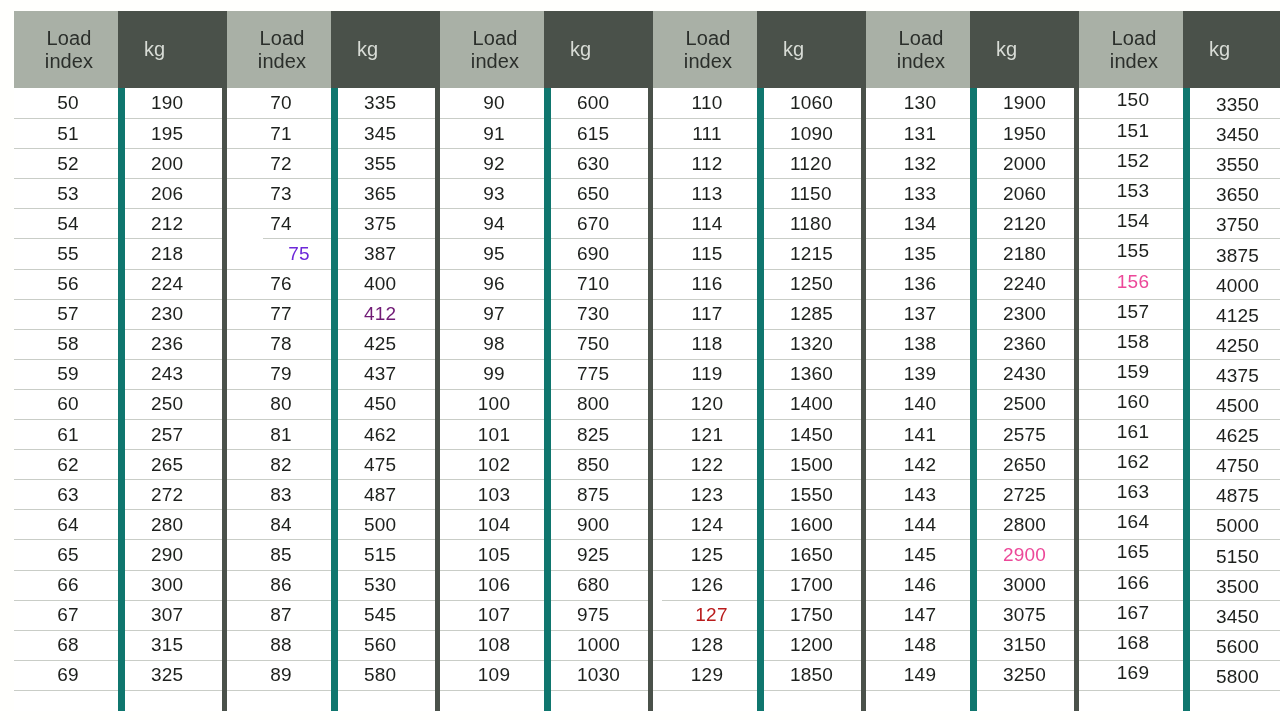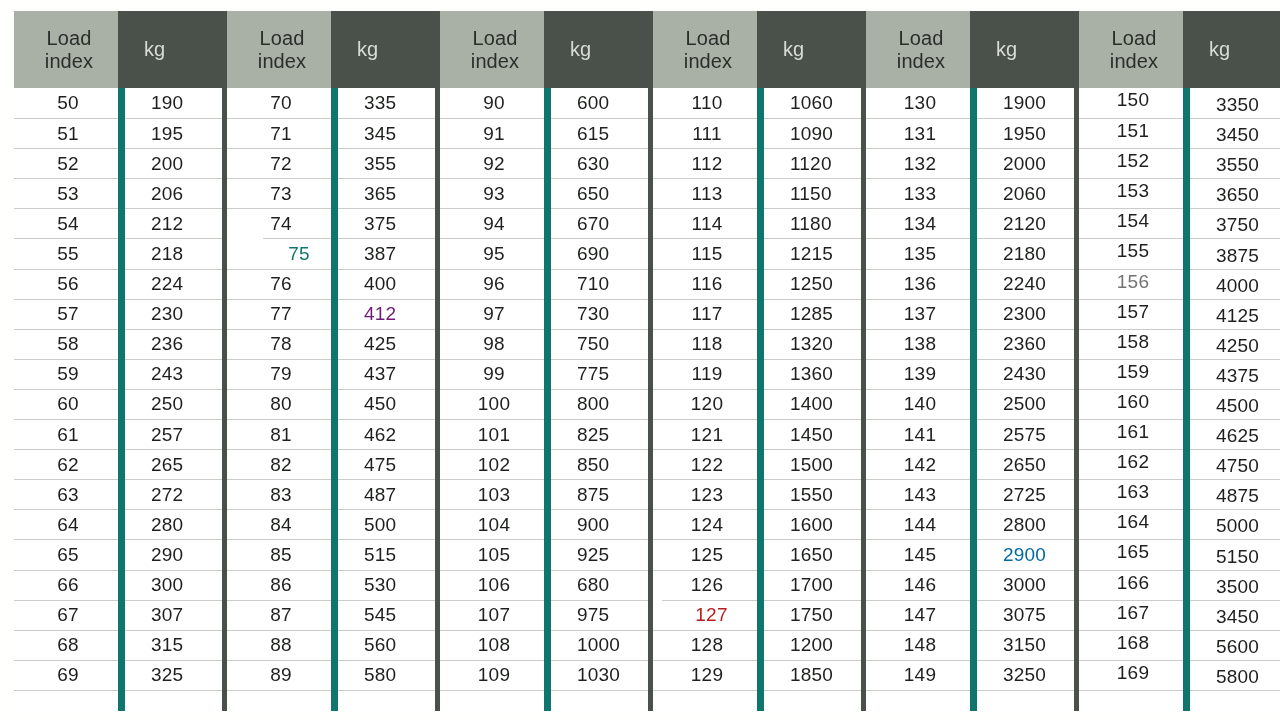--- a/index.html
+++ b/index.html
@@ -191,21 +191,21 @@
       <div class="col-group" style="border-left-color: rgb(74, 81, 74);">
         <div class="col col-index">
           <div class="hcell hcell-index" style="background: rgb(169, 176, 166);">Load
 index</div>
           <div class="body">
             <div class="cell cell-index" style="color: rgb(29, 32, 29);">70</div>
             <div class="cell cell-index" style="color: rgb(29, 32, 29);">71</div>
             <div class="cell cell-index" style="color: rgb(29, 32, 29);">72</div>
             <div class="cell cell-index" style="color: rgb(29, 32, 29);">73</div>
             <div class="cell cell-index" style="color: rgb(29, 32, 29);">74</div>
-            <div class="cell cell-index" style="color: #0f766e; margin-left: 36px;">75</div>
+            <div class="cell cell-index" style="color: #6d28d9; margin-left: 36px;">75</div>
             <div class="cell cell-index" style="color: rgb(29, 32, 29);">76</div>
             <div class="cell cell-index" style="color: rgb(29, 32, 29);">77</div>
             <div class="cell cell-index" style="color: rgb(29, 32, 29);">78</div>
             <div class="cell cell-index" style="color: rgb(29, 32, 29);">79</div>
             <div class="cell cell-index" style="color: rgb(29, 32, 29);">80</div>
             <div class="cell cell-index" style="color: rgb(29, 32, 29);">81</div>
             <div class="cell cell-index" style="color: rgb(29, 32, 29);">82</div>
             <div class="cell cell-index" style="color: rgb(29, 32, 29);">83</div>
             <div class="cell cell-index" style="color: rgb(29, 32, 29);">84</div>
             <div class="cell cell-index" style="color: rgb(29, 32, 29);">85</div>
@@ -392,41 +392,41 @@
             <div class="cell cell-kg" style="color: rgb(29, 32, 29);">2180</div>
             <div class="cell cell-kg" style="color: rgb(29, 32, 29);">2240</div>
             <div class="cell cell-kg" style="color: rgb(29, 32, 29);">2300</div>
             <div class="cell cell-kg" style="color: rgb(29, 32, 29);">2360</div>
             <div class="cell cell-kg" style="color: rgb(29, 32, 29);">2430</div>
             <div class="cell cell-kg" style="color: rgb(29, 32, 29);">2500</div>
             <div class="cell cell-kg" style="color: rgb(29, 32, 29);">2575</div>
             <div class="cell cell-kg" style="color: rgb(29, 32, 29);">2650</div>
             <div class="cell cell-kg" style="color: rgb(29, 32, 29);">2725</div>
             <div class="cell cell-kg" style="color: rgb(29, 32, 29);">2800</div>
-            <div class="cell cell-kg" style="color: #0369a1;">2900</div>
+            <div class="cell cell-kg" style="color: #ec4899;">2900</div>
             <div class="cell cell-kg" style="color: rgb(29, 32, 29);">3000</div>
             <div class="cell cell-kg" style="color: rgb(29, 32, 29);">3075</div>
             <div class="cell cell-kg" style="color: rgb(29, 32, 29);">3150</div>
             <div class="cell cell-kg" style="color: rgb(29, 32, 29);">3250</div>
             <div class="filler"></div>
           </div>
         </div>
       </div>
       <div class="col-group group-offset" style="border-left-color: rgb(74, 81, 74);">
         <div class="col col-index">
           <div class="hcell hcell-index" style="background: rgb(169, 176, 166);">Load
 index</div>
           <div class="body">
             <div class="cell cell-index" style="color: rgb(29, 32, 29);">150</div>
             <div class="cell cell-index" style="color: rgb(29, 32, 29);">151</div>
             <div class="cell cell-index" style="color: rgb(29, 32, 29);">152</div>
             <div class="cell cell-index" style="color: rgb(29, 32, 29);">153</div>
             <div class="cell cell-index" style="color: rgb(29, 32, 29);">154</div>
             <div class="cell cell-index" style="color: rgb(29, 32, 29);">155</div>
-            <div class="cell cell-index" style="color: #737373;">156</div>
+            <div class="cell cell-index" style="color: #ec4899;">156</div>
             <div class="cell cell-index" style="color: rgb(29, 32, 29);">157</div>
             <div class="cell cell-index" style="color: rgb(29, 32, 29);">158</div>
             <div class="cell cell-index" style="color: rgb(29, 32, 29);">159</div>
             <div class="cell cell-index" style="color: rgb(29, 32, 29);">160</div>
             <div class="cell cell-index" style="color: rgb(29, 32, 29);">161</div>
             <div class="cell cell-index" style="color: rgb(29, 32, 29);">162</div>
             <div class="cell cell-index" style="color: rgb(29, 32, 29);">163</div>
             <div class="cell cell-index" style="color: rgb(29, 32, 29);">164</div>
             <div class="cell cell-index" style="color: rgb(29, 32, 29);">165</div>
             <div class="cell cell-index" style="color: rgb(29, 32, 29);">166</div>

